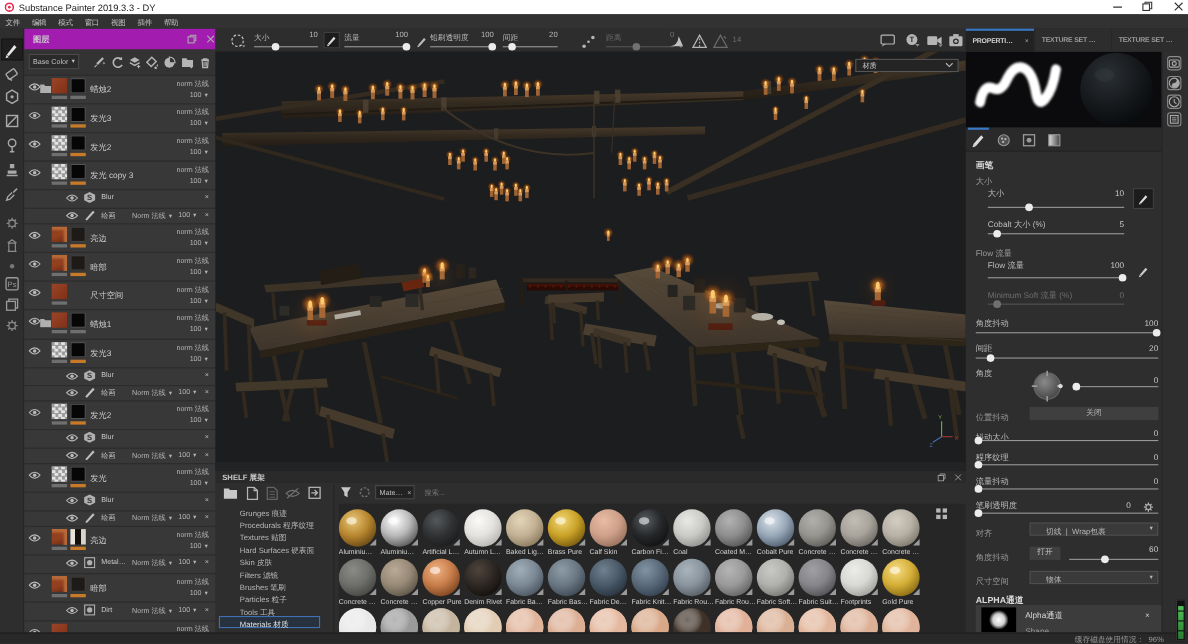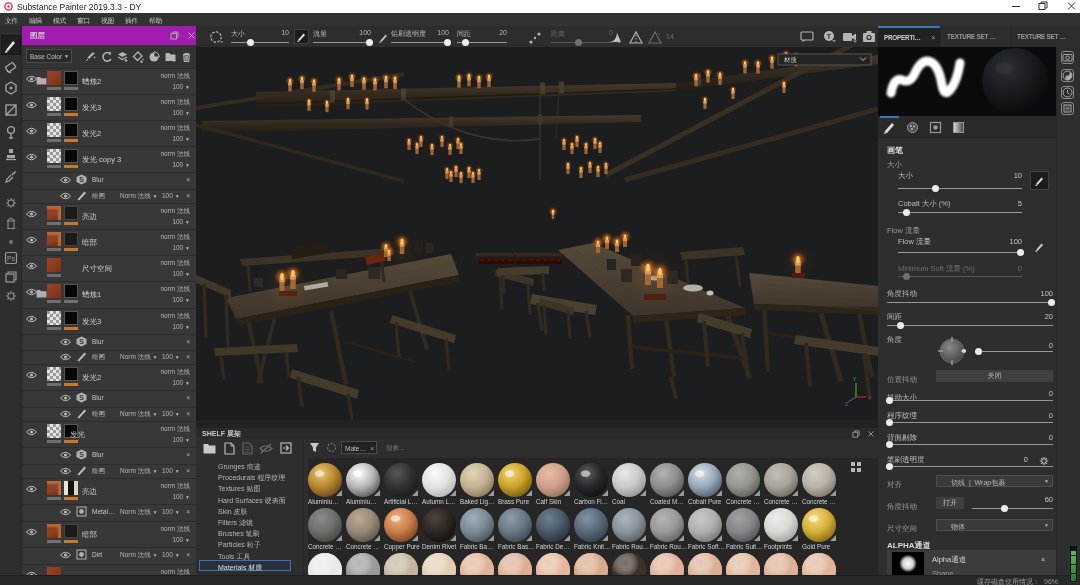--- a/index.html
+++ b/index.html
@@ -356,21 +356,21 @@
       <span class="sm" style="left:98px;top:384px">Norm 法线 <span style="font-size:5px">▼</span></span>
       <span class="sm" style="left:140px;top:384px">100 <span style="font-size:5px">▼</span></span>
       <span class="sm" style="right:6px;top:384px">×</span>
       <div class="lrow" style="top:395px;height:26px"></div>
       <svg style="left:4px;top:402px" width="11" height="8" viewBox="0 0 11 8">
         <path d="M.5 4 Q5.5 -1.5 10.5 4 Q5.5 9.5 .5 4 Z" fill="none" stroke="#b9b9b9" stroke-width="1"></path>
         <circle cx="5.5" cy="4" r="1.6" fill="#b9b9b9"></circle>
       </svg>
       <div class="thumb" style="left:25px;top:398px;background:repeating-conic-gradient(#e4e4e4 0 25%,#9a9a9a 0 50%) 0 0/6px 6px"></div>
       <div class="thumb" style="left:42px;top:398px;background:#060606;border:1px solid #555"></div>
-      <span class="nm" style="left:48px;top:404px">发光</span>
+      <span class="nm" style="left:60px;top:404px">发光</span>
       <span class="sm" style="right:6px;top:399px;text-align:right">norm 法线</span>
       <span class="sm" style="right:6px;top:410px">100 <span style="font-size:5px">▼</span></span>
       <div class="bar" style="left:25px;top:414px;width:14px;background:#6f6f6f"></div>
       <div class="bar" style="left:42px;top:414px;width:14px;background:#c87a28"></div>
       <div class="lrow" style="top:421px;height:17px"></div>
       <svg style="left:38px;top:425px" width="11" height="8" viewBox="0 0 11 8">
         <path d="M.5 4 Q5.5 -1.5 10.5 4 Q5.5 9.5 .5 4 Z" fill="none" stroke="#b9b9b9" stroke-width="1"></path>
         <circle cx="5.5" cy="4" r="1.6" fill="#b9b9b9"></circle>
       </svg>
       <svg style="left:54px;top:423px" width="11" height="11" viewBox="0 0 11 11">
@@ -1470,21 +1470,21 @@
       <span class="plab" style="left:9px;top:328px;color:#9a9a9a">位置抖动</span>
       <div style="position:absolute;left:58px;top:323px;width:117px;height:12px;background:#3f3f3f;text-align:center;font-size:7px;color:#b8b8b8;line-height:12px">关闭</div>
       <span class="plab" style="left:9px;top:346px">抖动大小</span>
       <span class="plab" style="left:145px;top:342px;width:30px;text-align:right;color:#c8c8c8">0</span>
       <div class="track" style="left:9px;top:353px;width:166px"></div>
       <div class="knob" style="left:11px;top:353px"></div>
       <span class="plab" style="left:9px;top:364px">程序纹理</span>
       <span class="plab" style="left:145px;top:364px;width:30px;text-align:right;color:#c8c8c8">0</span>
       <div class="track" style="left:9px;top:375px;width:166px"></div>
       <div class="knob" style="left:11px;top:375px"></div>
-      <span class="plab" style="left:9px;top:386px">背面剔除</span>
+      <span class="plab" style="left:9px;top:386px">流量抖动</span>
       <span class="plab" style="left:145px;top:386px;width:30px;text-align:right;color:#c8c8c8">0</span>
       <div class="track" style="left:9px;top:397px;width:166px"></div>
       <div class="knob" style="left:11px;top:397px"></div>
       <span class="plab" style="left:9px;top:408px">笔刷透明度</span>
       <span class="plab" style="left:120px;top:408px;width:30px;text-align:right;color:#c8c8c8">0</span>
       <div class="track" style="left:9px;top:419px;width:166px"></div>
       <div class="knob" style="left:11px;top:419px"></div>
       <svg style="left:160px;top:408px" width="12" height="12" viewBox="0 0 16 16">
         <circle cx="8" cy="8" r="3" fill="none" stroke="#b5b5b5" stroke-width="1.4"></circle>
         <g stroke="#b5b5b5" stroke-width="1.6">

